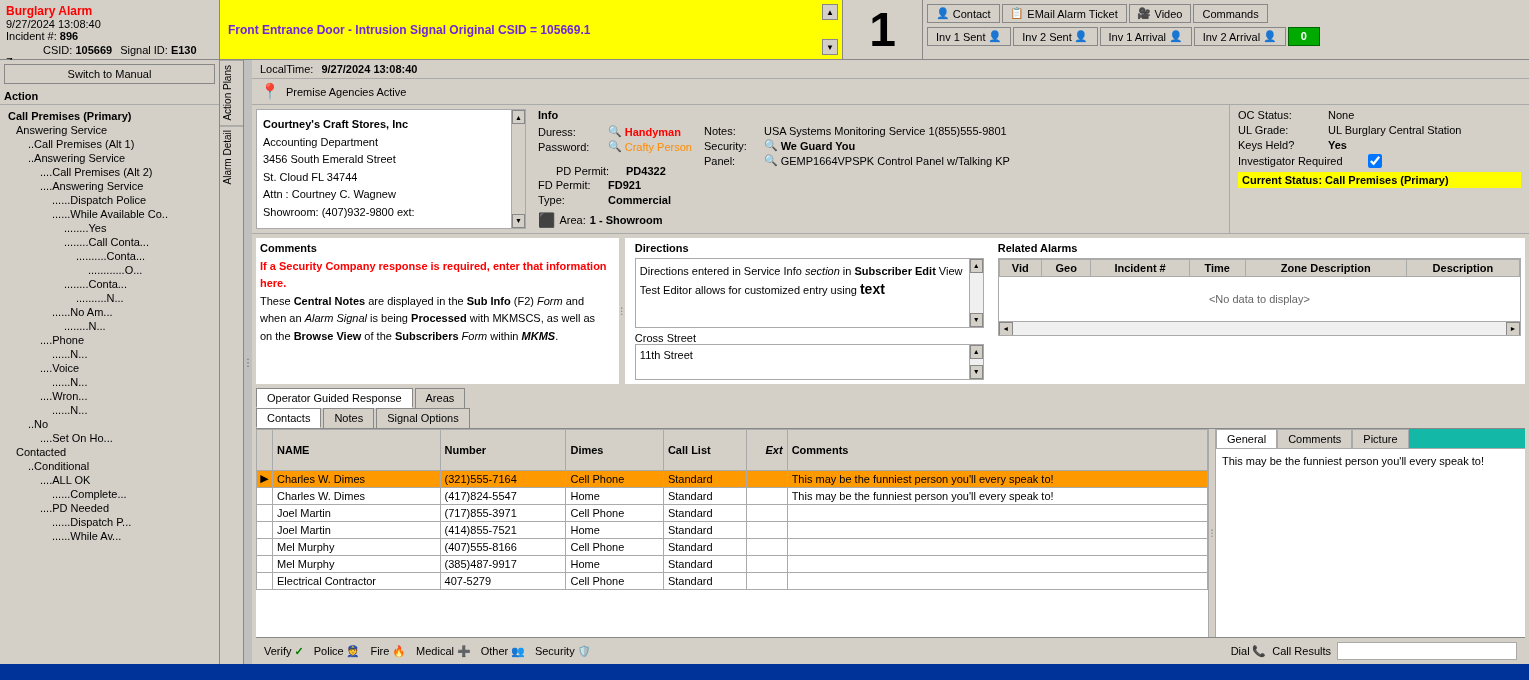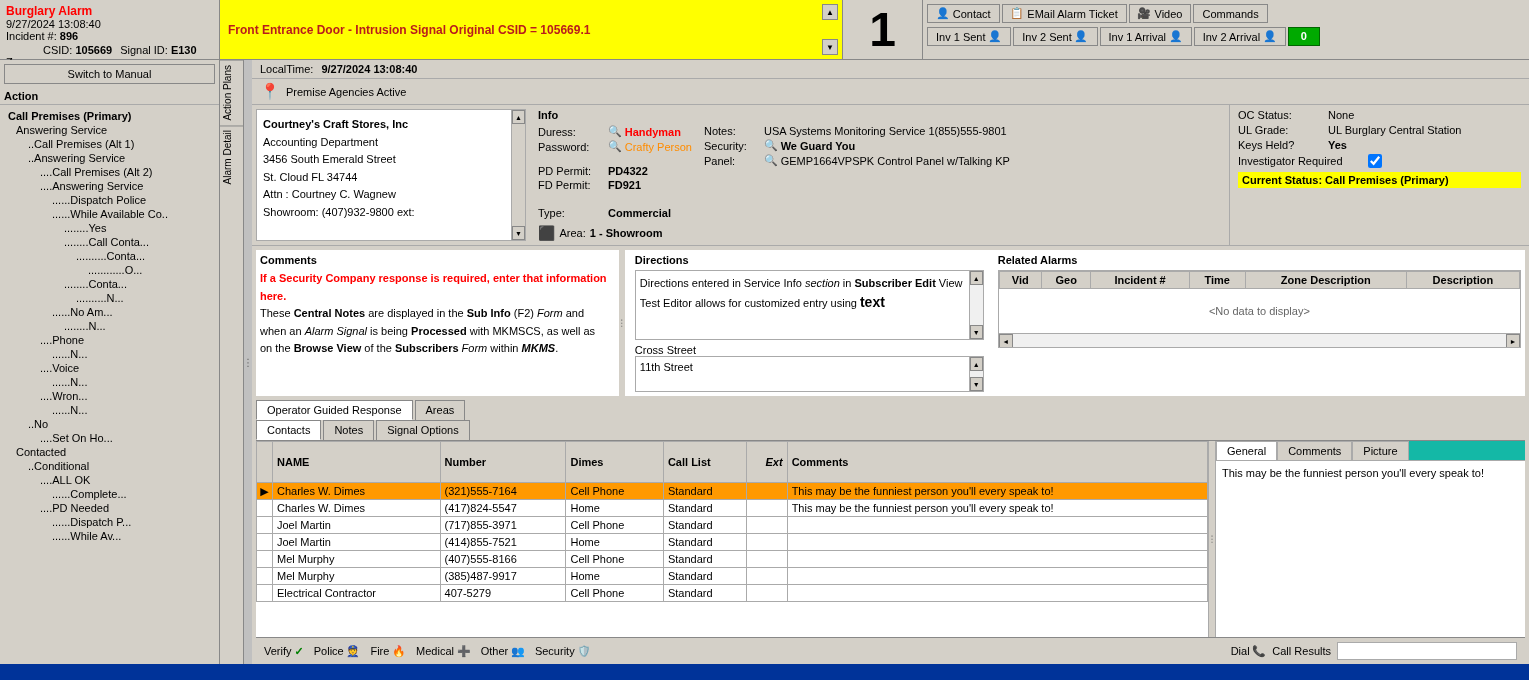--- a/index.html
+++ b/index.html
@@ -2,21 +2,21 @@
 <html><head>
   <meta charset="utf-8">
   <style>
     * { box-sizing: border-box; margin: 0; padding: 0; font-family: Arial, sans-serif; font-size: 11px; }
     body { background: #c0c0c0; width: 1529px; height: 680px; overflow: hidden; }
 
     .top-bar { display: flex; height: 60px; background: #d4d0c8; border-bottom: 1px solid #888; }
     .top-left { width: 220px; padding: 4px 6px; border-right: 1px solid #888; }
     .alarm-title { color: red; font-weight: bold; font-size: 12px; }
     .top-center { flex: 1; background: #ffff00; display: flex; align-items: center; padding: 4px 8px; border-right: 1px solid #888; position: relative; }
-    .signal-text { font-weight: bold; font-size: 12px; color: #b91c1c; }
+    .signal-text { font-weight: bold; font-size: 12px; color: #6d28d9; }
     .scroll-btn { position: absolute; right: 4px; top: 4px; bottom: 4px; width: 16px; display: flex; flex-direction: column; justify-content: space-between; }
     .scroll-btn button { width: 16px; height: 16px; font-size: 8px; background: #d4d0c8; border: 1px solid #888; cursor: pointer; }
     .top-number { width: 80px; background: #d4d0c8; display: flex; align-items: center; justify-content: center; border-right: 1px solid #888; }
     .number-box { font-size: 48px; font-weight: bold; color: #000; }
     .top-right { flex: 1; display: flex; flex-direction: column; }
     .top-right-row1 { display: flex; gap: 2px; padding: 4px; }
     .top-right-row2 { display: flex; gap: 2px; padding: 0 4px 4px; }
     .btn-header { padding: 2px 8px; background: #d4d0c8; border: 1px solid #888; cursor: pointer; font-size: 11px; display: flex; align-items: center; gap: 3px; }
     .btn-green { background: #00aa00; color: white; border: 1px solid #006600; padding: 2px 12px; font-weight: bold; }
 
@@ -208,25 +208,25 @@
               <div style="display:flex; margin-bottom:2px; align-items:center;">
                 <span style="width:70px;">Duress:</span>
                 <span style="cursor:pointer; margin-right:3px;">🔍</span>
                 <span style="color:red; font-weight:bold;">Handyman</span>
               </div>
               <div style="display:flex; margin-bottom:12px; align-items:center;">
                 <span style="width:70px;">Password:</span>
                 <span style="cursor:pointer; margin-right:3px;">🔍</span>
                 <span style="color:darkorange;">Crafty Person</span>
               </div>
-              <div style="display:flex; margin-bottom:2px;">
+              <div style="display:flex; margin-bottom:2px;margin-left:18px;">
                 <span style="width:70px;">PD Permit:</span>
                 <strong>PD4322</strong>
               </div>
-              <div style="display:flex; margin-bottom:16px;">
+              <div style="display:flex; margin-bottom:3px;">
                 <span style="width:70px;">FD Permit:</span>
                 <strong>FD921</strong>
               </div>
               <div style="display:flex; margin-bottom:2px;">
                 <span style="width:70px;">Type:</span>
                 <strong>Commercial</strong>
               </div>
             </div>
             <div>
               <div style="display:flex; margin-bottom:2px; align-items:center;">

